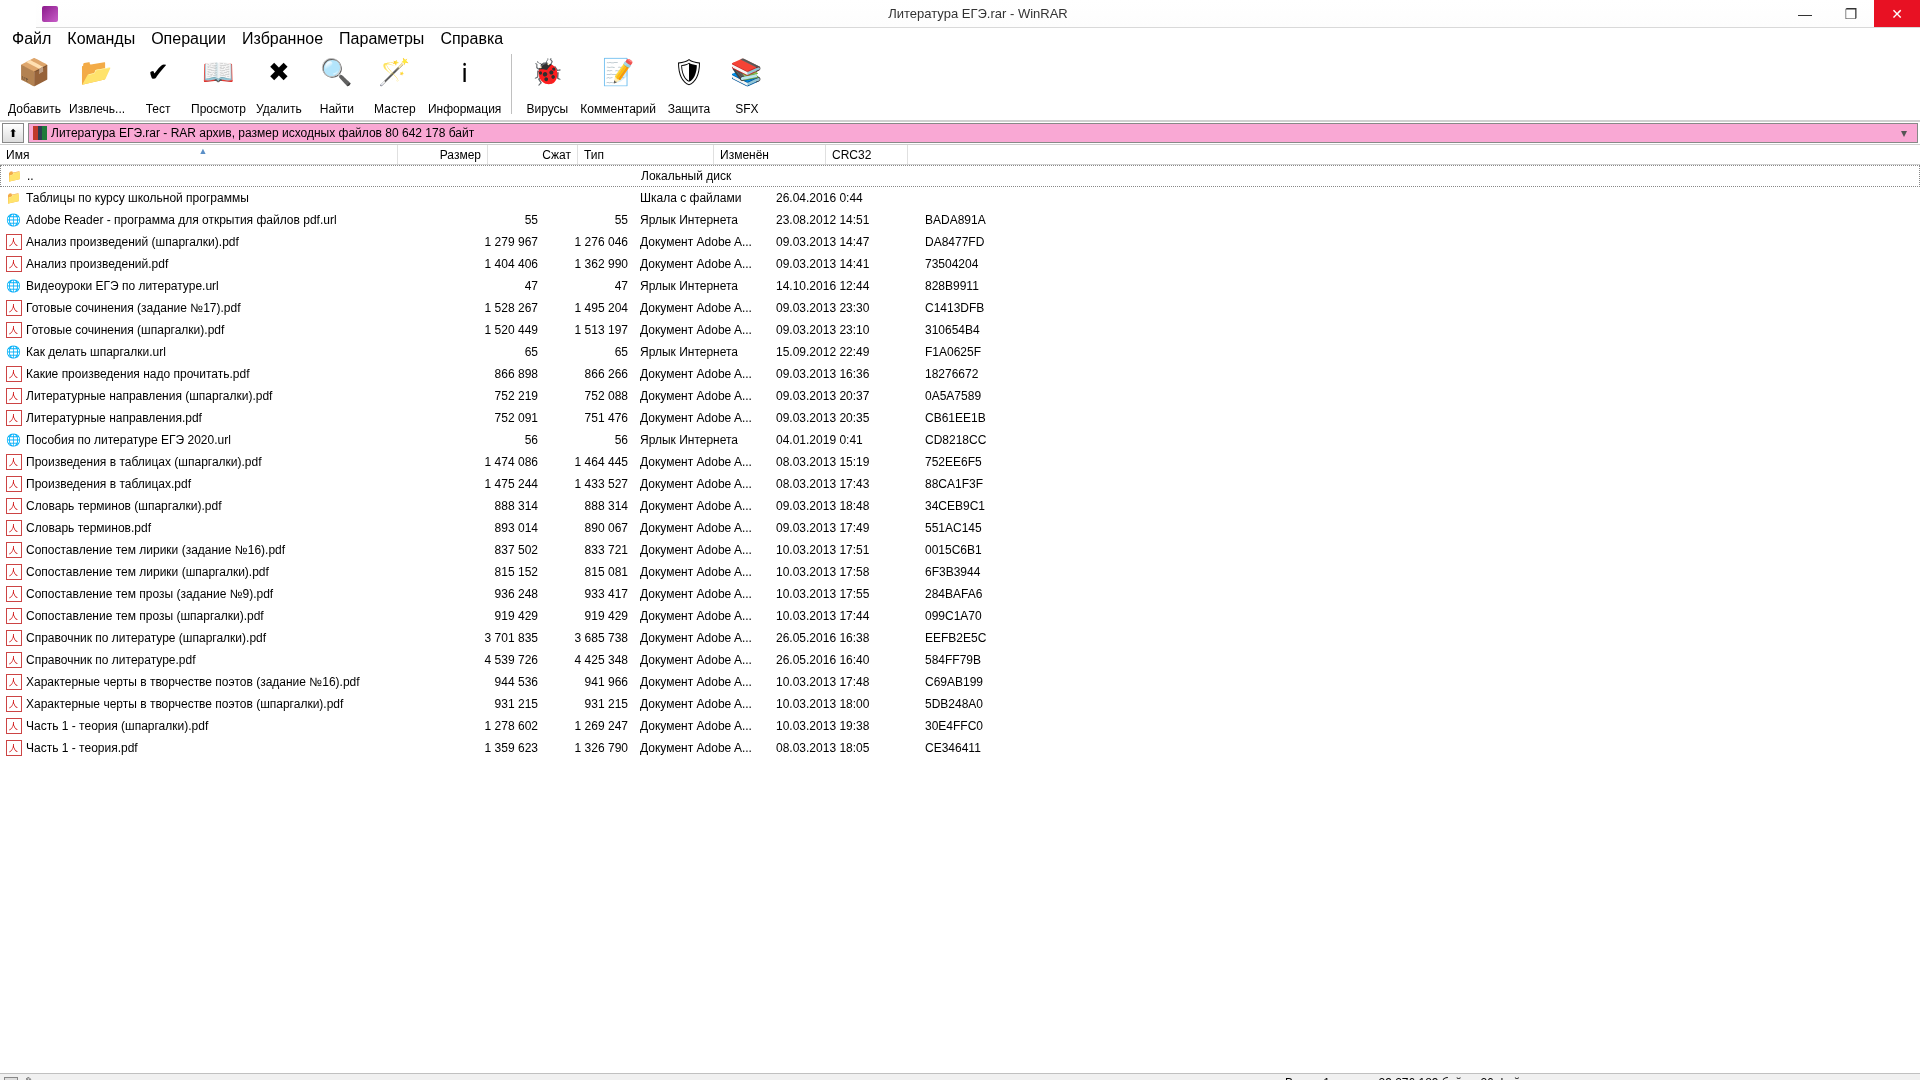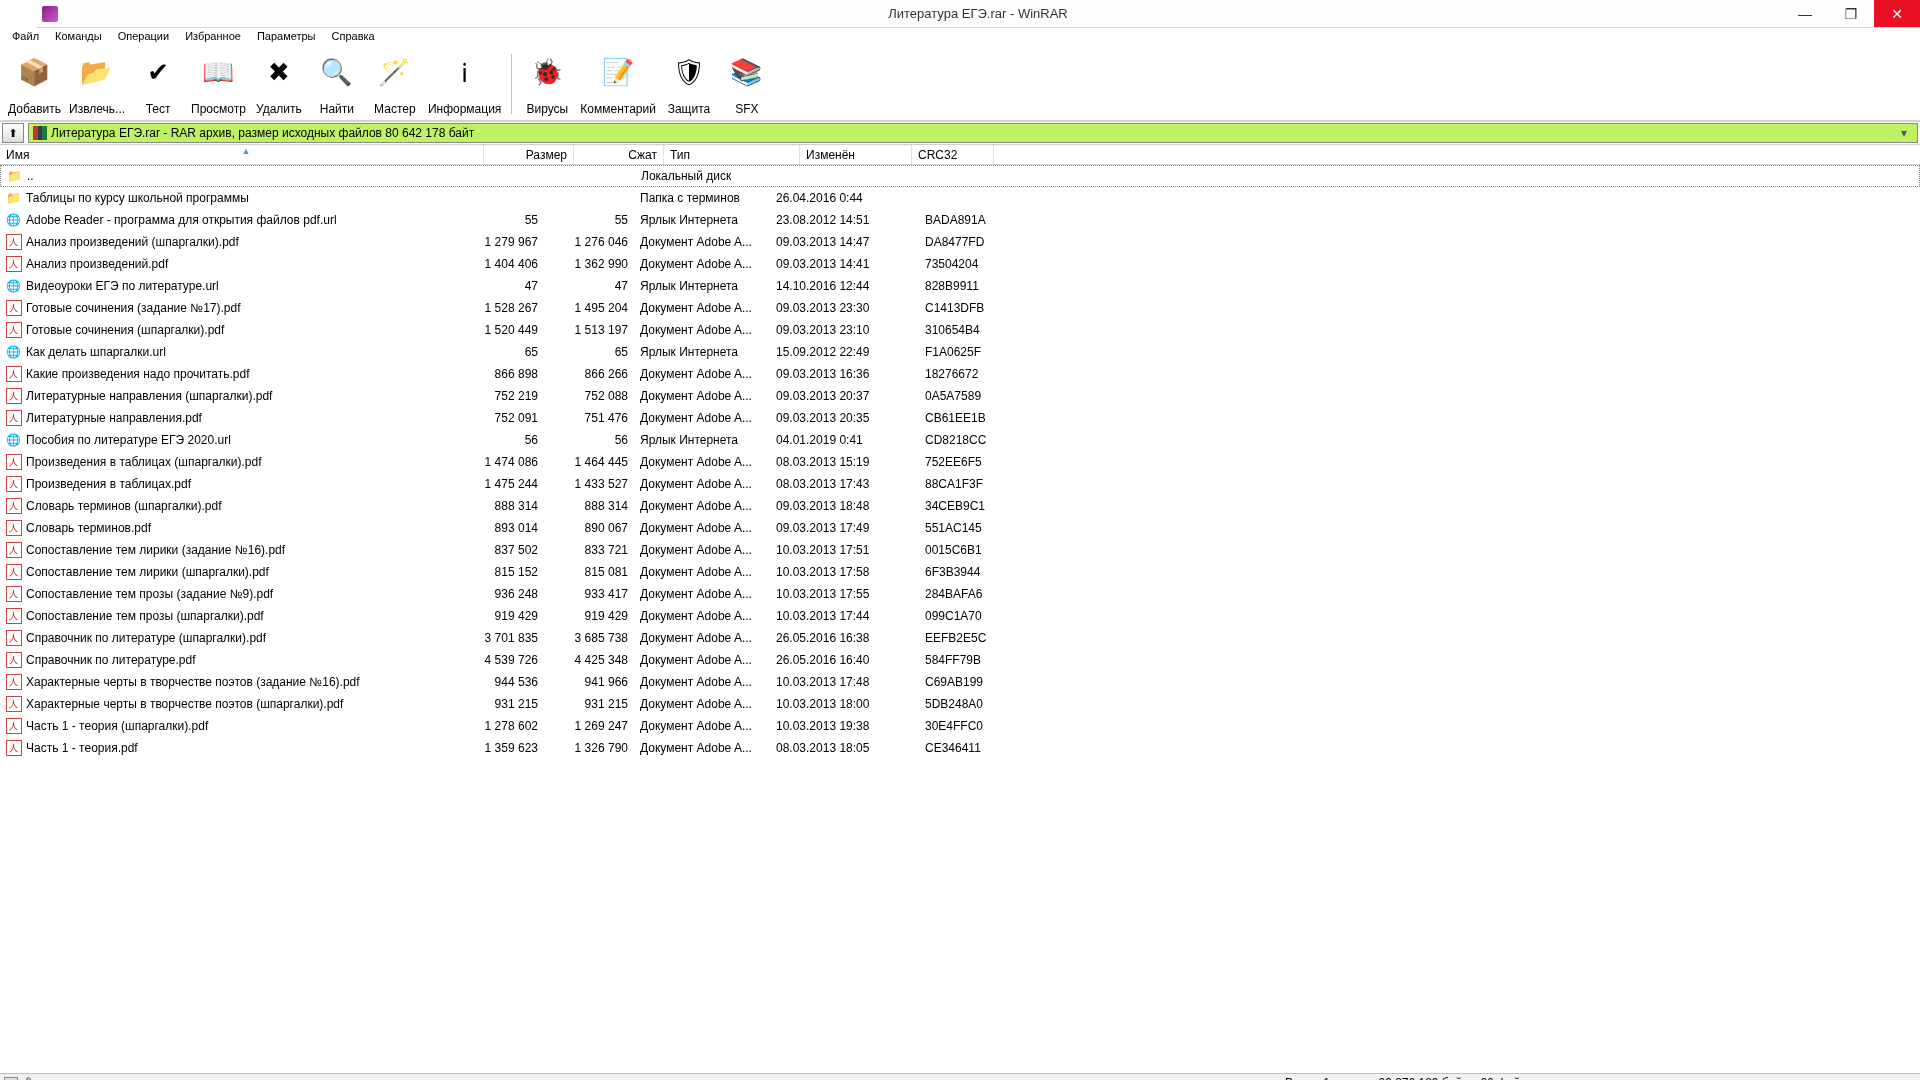--- a/index.html
+++ b/index.html
@@ -45,21 +45,21 @@
     font-size: 14px;
     color: #333;
   }
   .titlebar-btn.close { background:#e81123; color:#fff; }
   
   
   .menubar {
     height: 20px;
     display: flex;
     padding: 0 4px;
-    font-size: 11px;
+    font-size: 16px;
     background:#fff;
   }
   .menubar-item { padding: 2px 8px; cursor:default; }
 
   
   .toolbar {
     display: flex;
     align-items: flex-end;
     padding: 2px 4px 2px 4px;
     background:#fff;
@@ -94,21 +94,21 @@
     width:22px;height:20px;
     border:1px solid #888;
     background:linear-gradient(#fff,#ddd);
     display:flex;align-items:center;justify-content:center;
     margin-right:4px;
   }
   .addr-field {
     flex:1;
     height:20px;
     border:1px solid #888;
-    background:#bef264;
+    background:#f9a8d4;
     display:flex;align-items:center;
     padding:0 4px;
     font-size:12px;
   }
   .addr-field .books-ico {
     width:14px;height:14px;margin-right:4px;
     background:linear-gradient(90deg,#c0392b 33%,#2c3e50 33% 66%,#1f7a3a 66%);
   }
   .addr-drop { width:18px;text-align:center;color:#555; }
 
@@ -120,21 +120,21 @@
     background:#fff;
     font-size:12px;
   }
   .list-header .col {
     padding: 2px 6px;
     border-right:1px solid #e0e0e0;
     display:flex;align-items:center;
     white-space:nowrap;
     overflow:hidden;
   }
-  .col-name { width: 484px; }
+  .col-name { width: 398px; }
   .col-size { width: 90px; justify-content:flex-end; }
   .col-packed { width: 90px; justify-content:flex-end; }
   .col-type { width: 136px; }
   .col-mod { width: 112px; }
   .col-crc { width: 82px; border-right:none; }
 
   .sort-arrow { margin-left:auto; margin-right:auto; color:#5a8fc7; font-size:9px; position:relative;}
   .col-name { position:relative; }
   .col-name .sort-arrow { position:absolute; left:50%; top:1px; }
 
@@ -298,21 +298,21 @@
       <div class="cell c-mod"></div>
       <div class="cell c-crc"></div>
     </div>
     <div class="row">
       <div class="cell c-name">
         <span class="fico folder"></span>
         <span>Таблицы по курсу школьной программы</span>
       </div>
       <div class="cell c-size"></div>
       <div class="cell c-packed"></div>
-      <div class="cell c-type">Папка с терминов</div>
+      <div class="cell c-type">Шкала с файлами</div>
       <div class="cell c-mod">26.04.2016 0:44</div>
       <div class="cell c-crc"></div>
     </div>
     <div class="row">
       <div class="cell c-name">
         <span class="fico url"></span>
         <span>Adobe Reader - программа для открытия файлов pdf.url</span>
       </div>
       <div class="cell c-size">55</div>
       <div class="cell c-packed">55</div>

